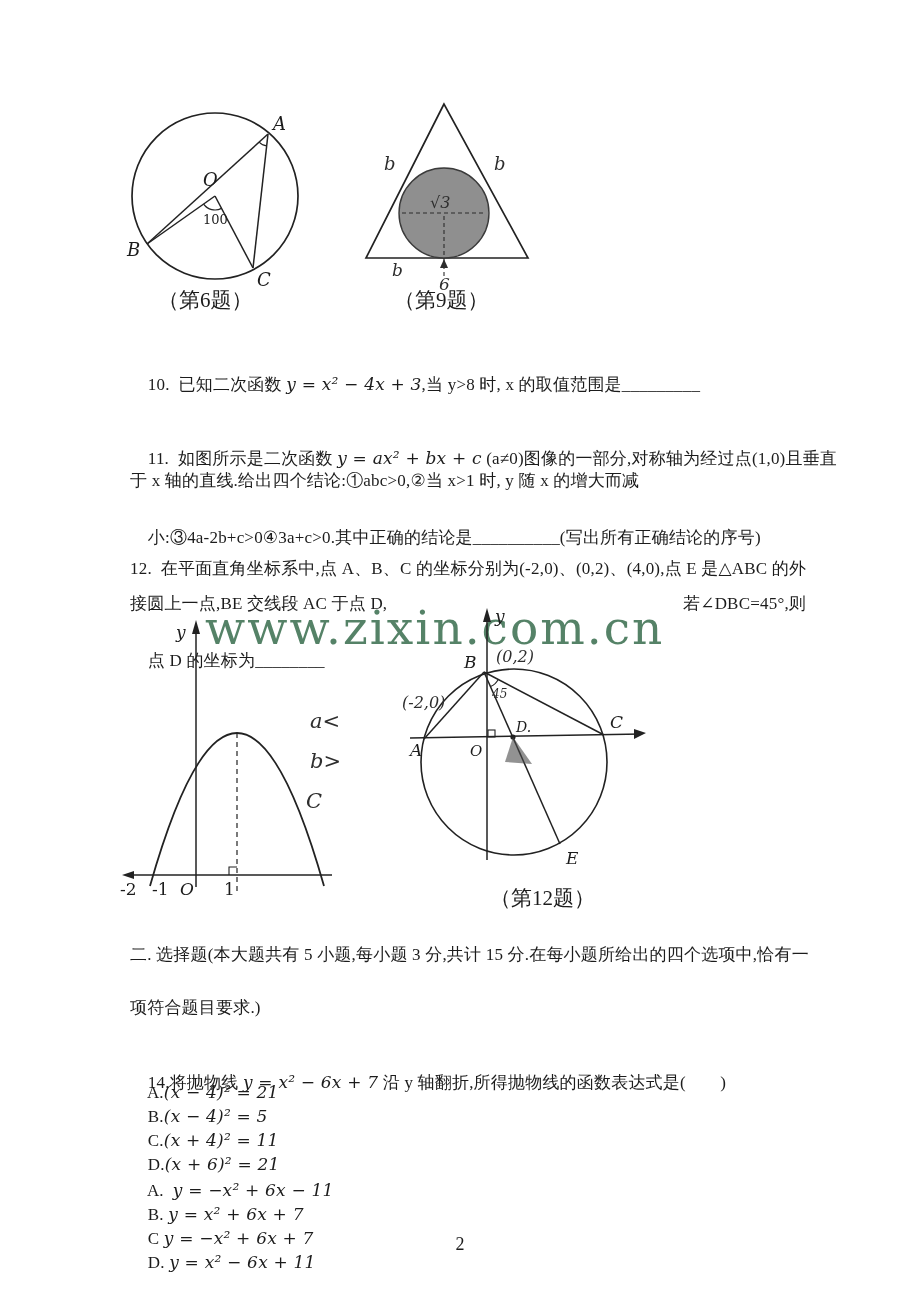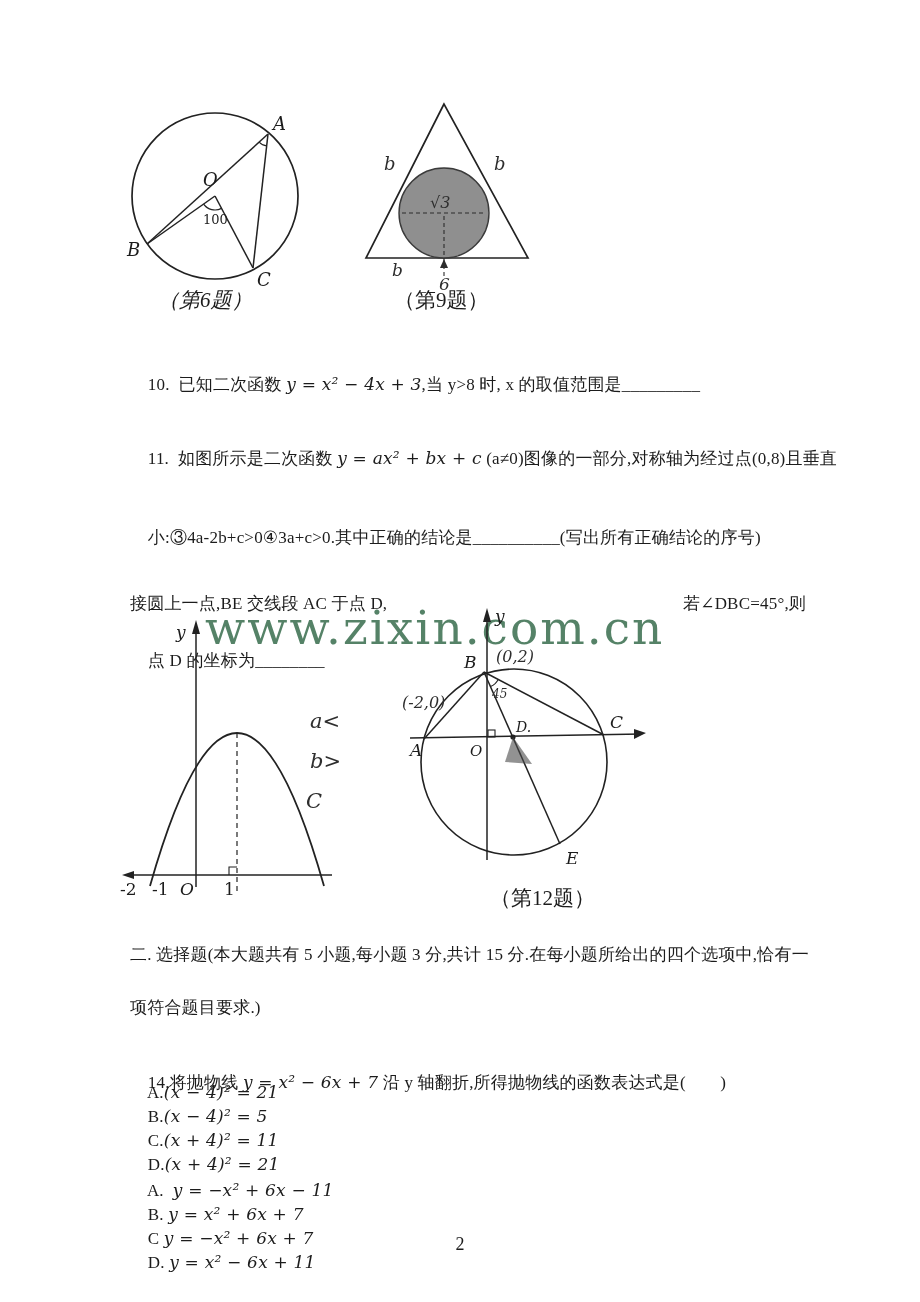--- a/index.html
+++ b/index.html
@@ -36,47 +36,49 @@
     <line x1="153" y1="36" x2="32" y2="146" stroke="#222" stroke-width="1.5"></line>
     <line x1="153" y1="36" x2="138" y2="170" stroke="#222" stroke-width="1.5"></line>
     <path d="M88.6 106.1 A14 14 0 0 0 106.5 110.4" fill="none" stroke="#222" stroke-width="1.2"></path>
     <path d="M144.1 44.1 A12 12 0 0 0 151.7 47.9" fill="none" stroke="#222" stroke-width="1.1"></path>
     <text x="88" y="126" font-size="13">100</text>
     <text x="158" y="32" font-size="18" class="it">A</text>
     <text x="88" y="88" font-size="18" class="it">O</text>
     <text x="12" y="158" font-size="18" class="it">B</text>
     <text x="142" y="188" font-size="18" class="it">C</text>
   </svg>
-  <div class="abs caption" style="left:158px; top:286px;font-style:italic;">（第6题）</div>
+  <div class="abs caption" style="left:158px; top:286px;">（第6题）</div>
 
   <svg class="abs" style="left:356px; top:98px;" width="182" height="198" viewBox="0 0 182 198">
     <path d="M88 6 L10 160 L172 160 Z" fill="none" stroke="#222" stroke-width="1.7"></path>
     <circle cx="88" cy="115" r="45" fill="#8f8f8f" stroke="#3a3a3a" stroke-width="1.4"></circle>
     <line x1="46" y1="115" x2="130" y2="115" stroke="#2d2d2d" stroke-width="1.1" stroke-dasharray="4 3"></line>
     <line x1="88" y1="118" x2="88" y2="178" stroke="#2d2d2d" stroke-width="1.1" stroke-dasharray="4 3"></line>
     <polygon points="84,170 88,161 92,170" fill="#2d2d2d"></polygon>
     <text x="28" y="72" font-size="18" class="hand">b</text>
     <text x="138" y="72" font-size="18" class="hand">b</text>
     <text x="74" y="110" font-size="16" class="hand">√3</text>
     <text x="36" y="178" font-size="17" class="hand">b</text>
     <text x="83" y="192" font-size="17" class="hand">6</text>
   </svg>
   <div class="abs caption" style="left:394px; top:286px;">（第9题）</div>
 
   <div class="abs line" style="left:130px; top:350px;">
     <span>10.  已知二次函数 </span><span class="math">y = x² − 4x + 3</span><span>,当 y&gt;8 时, x 的取值范围是</span><span>_________</span>
   </div>
 
   <div class="abs line" style="left:130px; top:424px;">
-    <span>11.  如图所示是二次函数 </span><span class="math">y = ax² + bx + c</span><span> (a≠0)图像的一部分,对称轴为经过点(0,8)且垂直</span>
+    <span>11.  如图所示是二次函数 </span><span class="math">y = ax² + bx + c</span><span> (a≠0)图像的一部分,对称轴为经过点(1,0)且垂直</span>
   </div>
+  <div class="abs line" style="left:130px; top:470px;">于 x 轴的直线.给出四个结论:①abc&gt;0,②当 x&gt;1 时, y 随 x 的增大而减</div>
   <div class="abs line" style="left:130px; top:504px;">
     <span>小:③4a-2b+c&gt;0④3a+c&gt;0.其中正确的结论是</span><span>__________</span><span>(写出所有正确结论的序号)</span>
   </div>
 
+  <div class="abs line" style="left:130px; top:558px;">12.  在平面直角坐标系中,点 A、B、C 的坐标分别为(-2,0)、(0,2)、(4,0),点 E 是△ABC 的外</div>
   <div class="abs line" style="left:130px; top:593px;">接圆上一点,BE 交线段 AC 于点 D,</div>
   <div class="abs line" style="left:656px; top:593px;margin-left:27px;">若∠DBC=45°,则</div>
   <div class="abs line" style="left:130px; top:627px;">
     <span>点 D 的坐标为</span><span>________</span>
   </div>
 
   <svg class="abs" style="left:120px; top:612px;" width="228" height="295" viewBox="0 0 228 295">
     <line x1="76" y1="14" x2="76" y2="275" stroke="#222" stroke-width="1.5"></line>
     <polygon points="72,22 76,8 80,22" fill="#222"></polygon>
     <line x1="6" y1="263" x2="212" y2="263" stroke="#222" stroke-width="1.5"></line>
@@ -120,21 +122,21 @@
   </svg>
   <div class="abs caption" style="left:490px; top:884px;">（第12题）</div>
 
   <div class="abs line" style="left:130px; top:944px;text-align:right;">二. 选择题(本大题共有 5 小题,每小题 3 分,共计 15 分.在每小题所给出的四个选项中,恰有一</div>
   <div class="abs line" style="left:130px; top:979px;margin-top:18px;">项符合题目要求.)</div>
 
   <div class="abs line" style="left:130px; top:1058px;">
     <span class="option"><span>A.</span><span class="math">(x − 4)² = 21</span></span>
     <span class="option"><span>B.</span><span class="math">(x − 4)² = 5</span></span>
     <span class="option"><span>C.</span><span class="math">(x + 4)² = 11</span></span>
-    <span class="option"><span>D.</span><span class="math">(x + 4)² = 21</span></span>
+    <span class="option"><span>D.</span><span class="math">(x + 6)² = 21</span></span>
   </div>
 
   <div class="abs line" style="left:130px; top:1048px;">
     <span>14.将抛物线 </span><span class="math">y = x² − 6x + 7</span><span> 沿 y 轴翻折,所得抛物线的函数表达式是(　　)</span>
   </div>
   <div class="abs line" style="left:130px; top:1156px;">
     <span class="option14"><span>A.</span>&nbsp;&nbsp;<span class="math">y = −x² + 6x − 11</span></span>
     <span class="option14"><span>B.</span>&nbsp;<span class="math">y = x² + 6x + 7</span></span>
     <span class="option14"><span>C</span>&nbsp;<span class="math">y = −x² + 6x + 7</span></span>
     <span class="option14"><span>D.</span>&nbsp;<span class="math">y = x² − 6x + 11</span></span>

